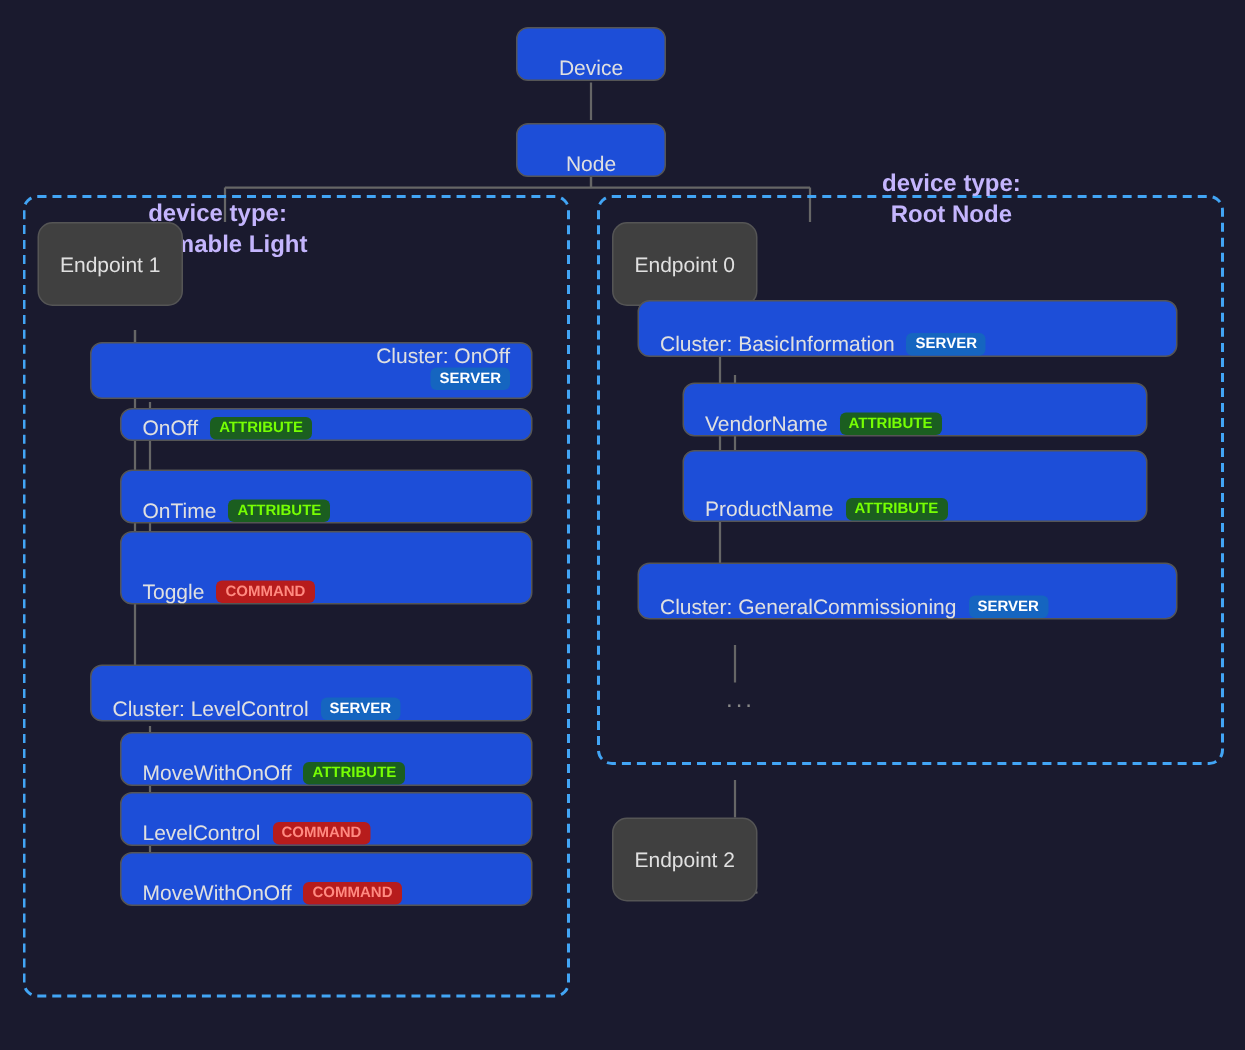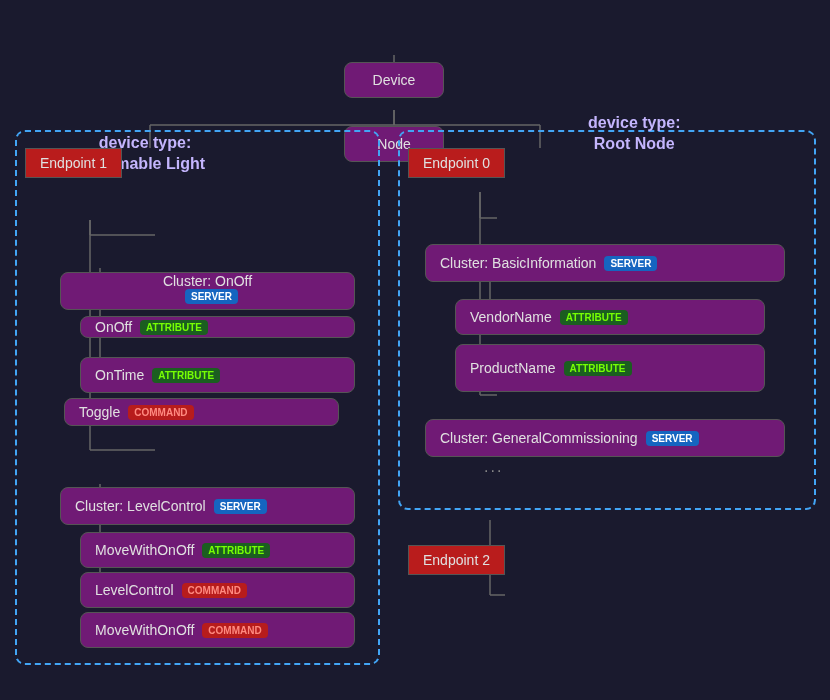--- a/index.html
+++ b/index.html
@@ -23,30 +23,29 @@
       position: absolute;
       top: 0; left: 0;
       width: 100%;
       height: 100%;
       pointer-events: none;
     }
 
     
     .node-box {
       position: absolute;
-      background: #701a75;
+      background: #1d4ed8;
       border: 1.5px solid #555;
       border-radius: 8px;
       color: #e0e0e0;
       font-size: 14px;
       display: flex;
-      align-items: center;
+      align-items: flex-end;
       justify-content: center;
       white-space: nowrap;
-      margin-top: 44px;
     }
 
     .node-box.wide {
       justify-content: flex-start;
       padding: 0 14px;
     }
 
     .badge {
       display: inline-block;
       border-radius: 4px;
@@ -71,26 +70,26 @@
       position: absolute;
       font-size: 16px;
       font-weight: bold;
       color: #c4b5fd;
       line-height: 1.3;
       text-align: center;
     }
 
     .endpoint-label {
       position: absolute;
-      background: #b91c1c;
+      background: #404040;
       border: 1.5px solid #555;
-      border-radius: 0;
+      border-radius: 10px;
       color: #e0e0e0;
       font-size: 14px;
-      padding: 6px 14px;
+      padding: 19px 14px;
     }
 
     .italic-text {
       font-style: italic;
       color: #888;
       font-size: 12px;
     }
 
     .dots-text {
       color: #888;
@@ -186,21 +185,21 @@
   <div class="node-box wide" style="left:80px; top:272px; width:275px; height:22px;">
     <span>OnOff</span>
     <span class="badge badge-attribute">ATTRIBUTE</span>
   </div>
 
   <div class="node-box wide" style="left:80px; top:313px; width:275px; height:36px;">
     <span>OnTime</span>
     <span class="badge badge-attribute">ATTRIBUTE</span>
   </div>
 
-  <div class="node-box wide" style="left:64px; top:354px; width:275px; height:28px;">
+  <div class="node-box wide" style="left:80px; top:354px; width:275px; height:49px;">
     <span>Toggle</span>
     <span class="badge badge-command">COMMAND</span>
   </div>
 
   <div class="node-box wide" style="left:60px; top:443px; width:295px; height:38px;">
     <span>Cluster: LevelControl</span>
     <span class="badge badge-server">SERVER</span>
   </div>
 
   <div class="node-box wide" style="left:80px; top:488px; width:275px; height:36px;">

